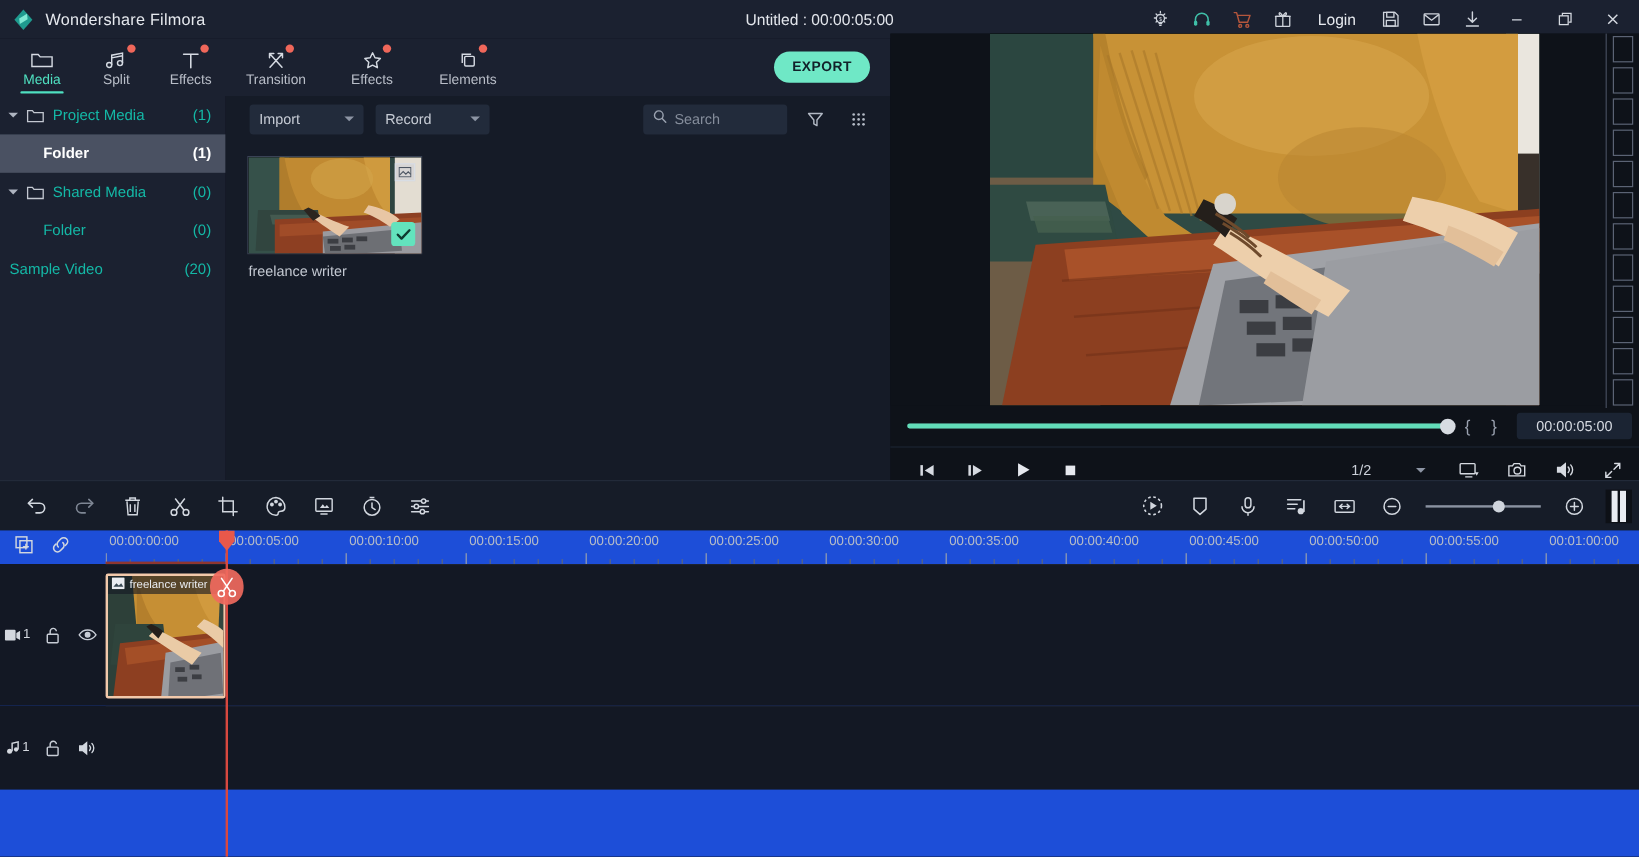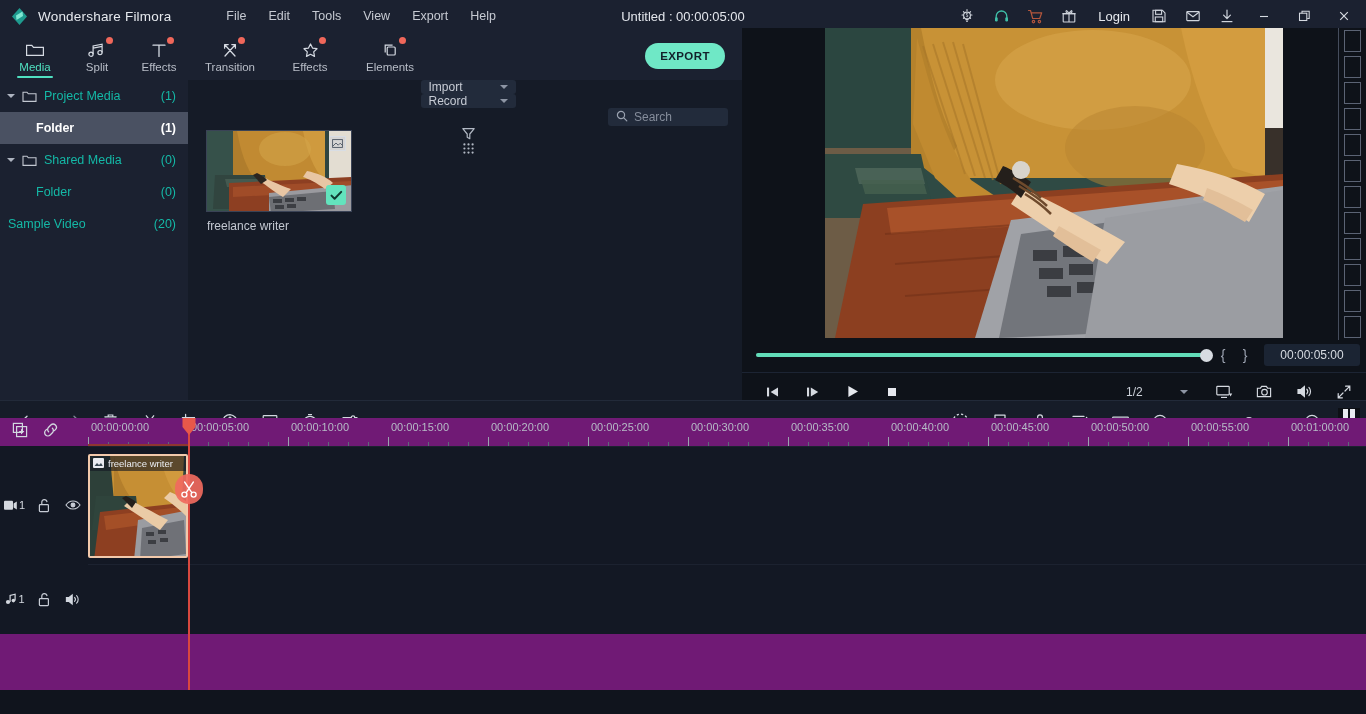--- a/index.html
+++ b/index.html
@@ -107,21 +107,21 @@
     position: absolute; left: 188px; top: 232px; width: 8px; height: 16px;
     display: flex; align-items: center; justify-content: center; cursor: default;
   }
 
   
   .mediapanel {
     position: absolute; left: 188px; top: 80px; width: 554px; height: 320px;
     background: #151b27;
   }
   .mp-toolbar {
-    height: 38px; display: flex; align-items: center; padding: 0 14px 0 20px;  flex-direction: column;
+    height: 38px; display: flex; align-items: center; padding: 0 14px 0 20px; gap: 10px;
   }
   .drop {
     width: 95px; height: 25px; background: #222b3b; border-radius: 3px;
     display: flex; align-items: center; padding: 0 8px; font-size: 12px;
     color: #c7ccd5; cursor: default; justify-content: space-between;
   }
   .chev { width: 0; height: 0; border-left: 4px solid transparent; border-right: 4px solid transparent; border-top: 4px solid #8d95a4; }
   .searchbox {
     margin-left: auto; width: 120px; height: 25px; background: #222b3b; border-radius: 3px;
     display: flex; align-items: center; gap: 6px; padding: 0 8px;
@@ -213,21 +213,21 @@
   .zoom-slider { width: 96px; height: 20px; position: relative; display: flex; align-items: center; margin: 0 8px; cursor: default; }
   .zs-track { position: absolute; left: 0; right: 0; height: 2px; background: #8a92a1; }
   .zs-knob { position: absolute; left: 58%; width: 10px; height: 10px; border-radius: 50%; background: #cfd4dc; }
   .render-bar {
     width: 22px; height: 28px; margin-left: 6px; margin-right: 6px;
     background: #0d1016; display: flex; align-items: center; justify-content: center; gap: 2px; cursor: default;
   }
   .render-bar i { display: block; width: 5px; height: 26px; background: #e8ebf0; }
 
   
-  .timeline { position: absolute; left: 0; top: 418px; width: 1366px; height: 272px; background: #701a75; }
+  .timeline { position: absolute; left: 0; top: 442px; width: 1366px; height: 272px; background: #1d4ed8; }
   .tl-head {
     position: absolute; left: 0; top: 0; width: 88px; height: 28px;
     display: flex; align-items: center; gap: 14px; padding-left: 12px;
   }
   .tl-ruler {
     position: absolute; left: 88px; top: 0; width: 1278px; height: 28px;
     overflow: hidden;
   }
   .tick-major {
     position: absolute; bottom: 0; width: 1px; height: 9px; background: #9aa1ae;
@@ -280,28 +280,20 @@
 
   <div class="titlebar">
     <div class="logo-wrap">
       <span class="logo-mark">
         <svg width="19" height="19" viewBox="0 0 19 19">
           <path d="M2 9.5 L9.5 1 L17 9.5 L9.5 18 Z" fill="#1f9b8f"></path>
           <path d="M6 8.5 L12.5 4.5 L13 9 L6.5 13 Z" fill="#7fe9d4"></path>
         </svg>
       </span>
       <span class="app-title">Wondershare Filmora</span>
-    </div>
-    <div class="menu">
-      <div class="menu-item">File</div>
-      <div class="menu-item">Edit</div>
-      <div class="menu-item">Tools</div>
-      <div class="menu-item">View</div>
-      <div class="menu-item">Export</div>
-      <div class="menu-item">Help</div>
     </div>
     <div class="doc-title">Untitled : 00:00:05:00</div>
     <div class="tb-right">
       <div class="tb-icon">
         <svg width="16" height="16" viewBox="0 0 16 16" fill="none" stroke="#cfd4dc" stroke-width="1.1">
           <circle cx="8" cy="7.5" r="3.4"></circle>
             <path d="M6.5 11.6h3M7 13.2h2"></path>
           <path d="M8 1.6v1.2M13 7h-1.3M4.3 7H3M11.6 3.6l-.9.9M5.3 9.4l-.9.9M11.6 10.4l-.9-.9M5.3 4.5l-.9-.9" stroke-linecap="round"></path>
           <text x="8" y="9.3" font-size="4.5" fill="#cfd4dc" stroke="none" text-anchor="middle">$</text>
         </svg>

